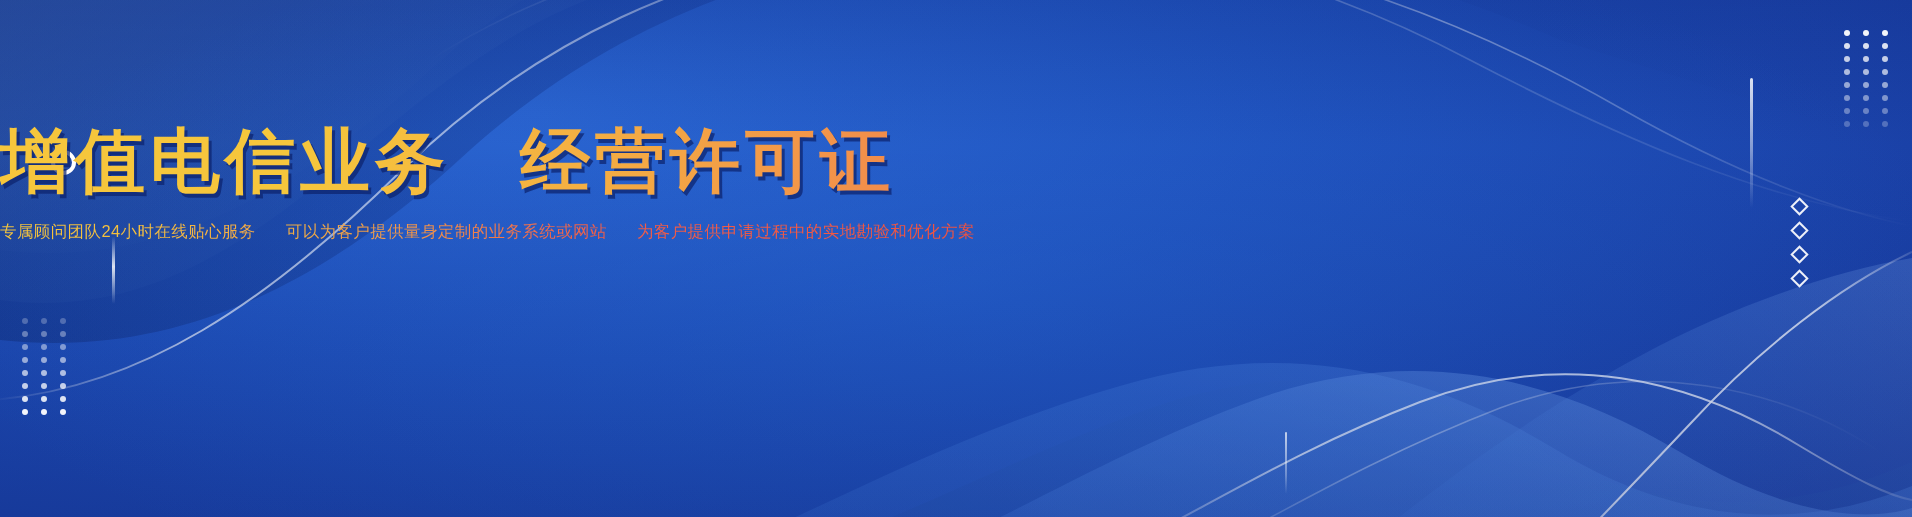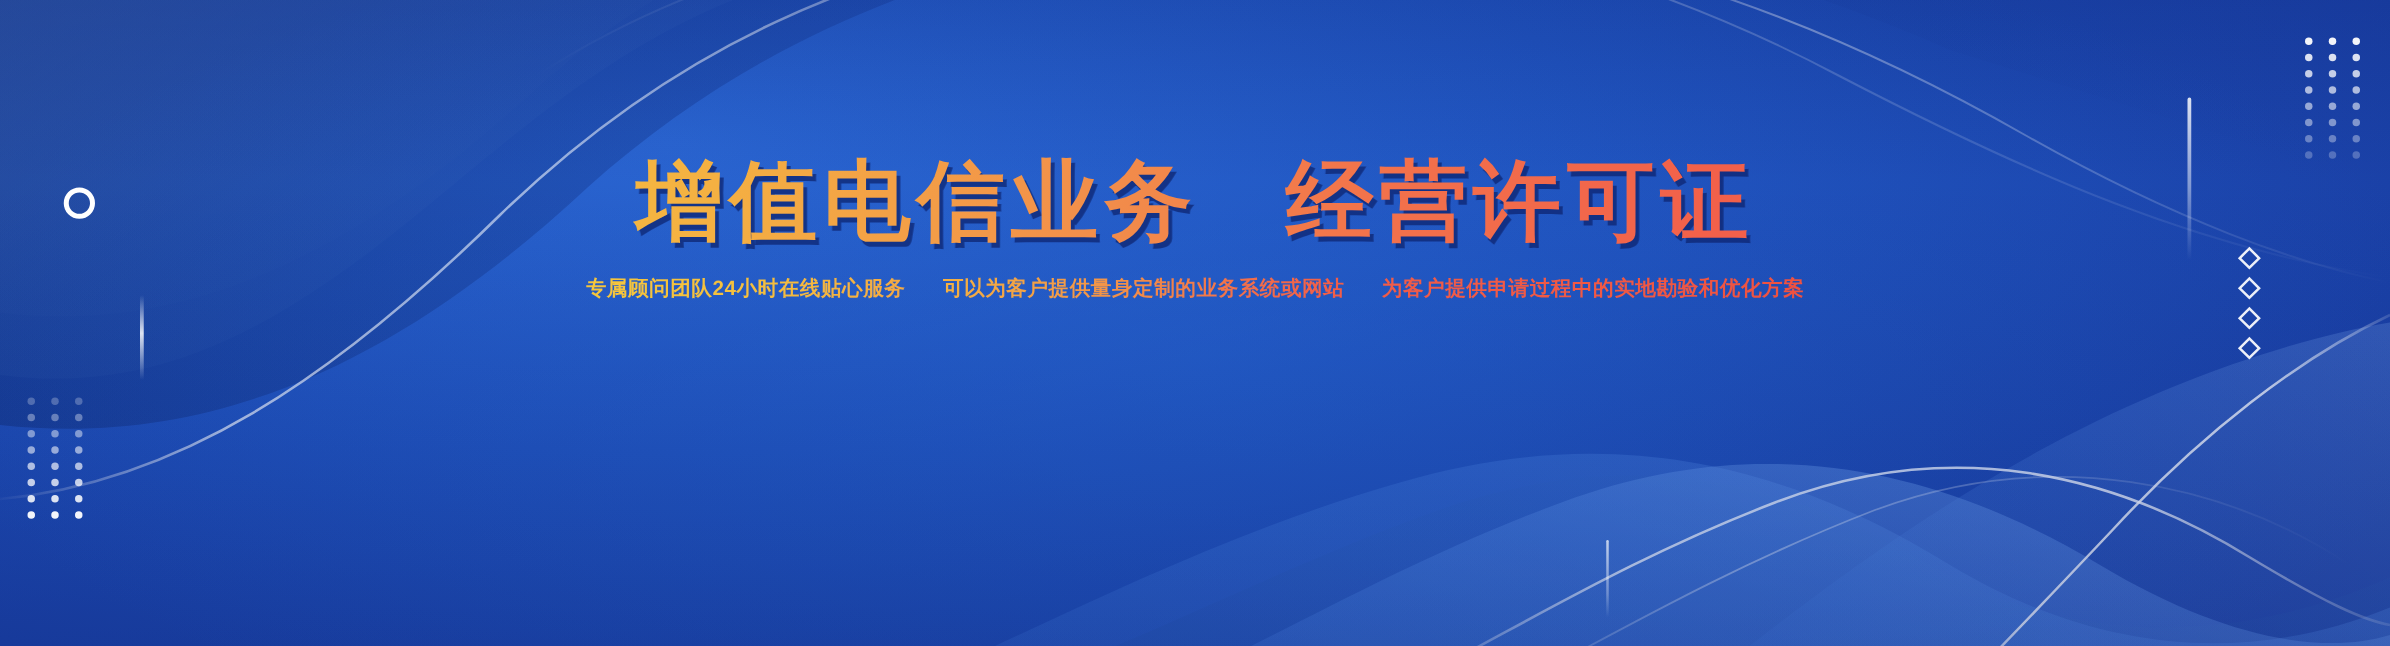--- a/index.html
+++ b/index.html
@@ -29,21 +29,21 @@
   .svg-layer {
     position:absolute; inset:0;
     width:1912px; height:517px;
     display:block;
   }
 
   
   .content {
     position:absolute;
     left:0; right:0; top:124px;
-    text-align:center;
+    text-align:left;
     z-index:6;
   }
   .title {
     font-size:70px;
     font-weight:700;
     letter-spacing:5px;
     line-height:1.06;
     white-space:nowrap;
     background:linear-gradient(95deg,
         #f6c63c 0%, #f6c63c 16%, #f4b042 30%,
@@ -52,21 +52,21 @@
     background-clip:text;
     color:transparent;
     -webkit-text-fill-color:transparent;
     filter: drop-shadow(3px 4px 0px rgba(12,35,110,.72));
   }
   .title .gap { letter-spacing:0; }
 
   .subtitle {
     margin-top:22px;
     font-size:16.5px;
-    font-weight:700;
+    font-weight:400;
     letter-spacing:.4px;
     white-space:nowrap;
     line-height:1.4;
   }
   .sub-seg { display:inline-block; vertical-align:baseline; }
   .sub-gap { display:inline-block; width:30px; }
 
   .seg1 {
     background:linear-gradient(95deg,#f6c63c 0%,#f5bf3e 55%,#f3a945 100%);
     -webkit-background-clip:text; background-clip:text;

